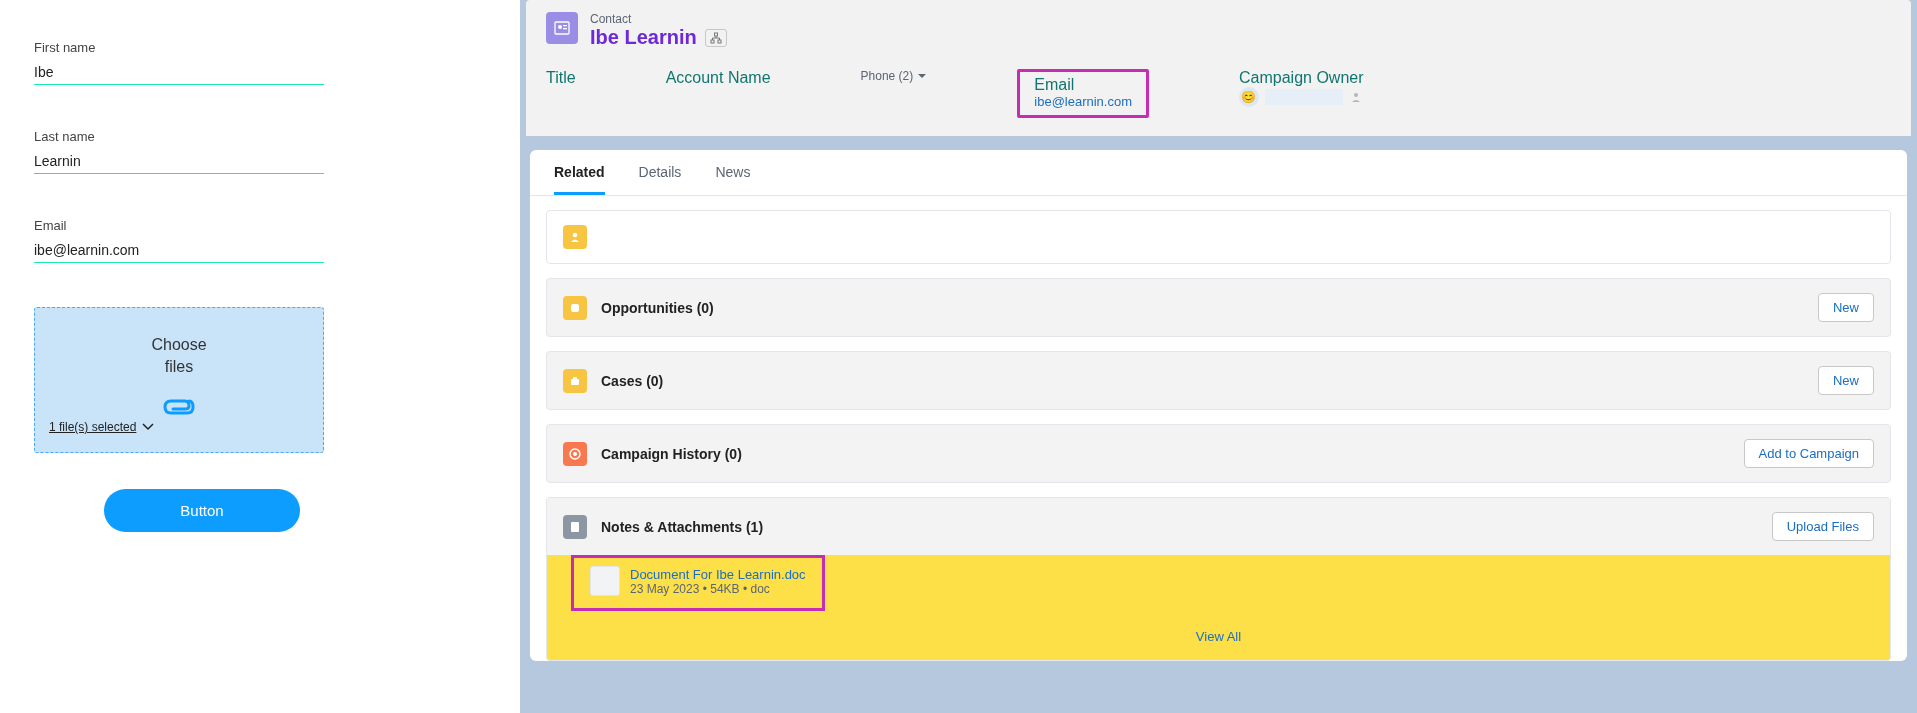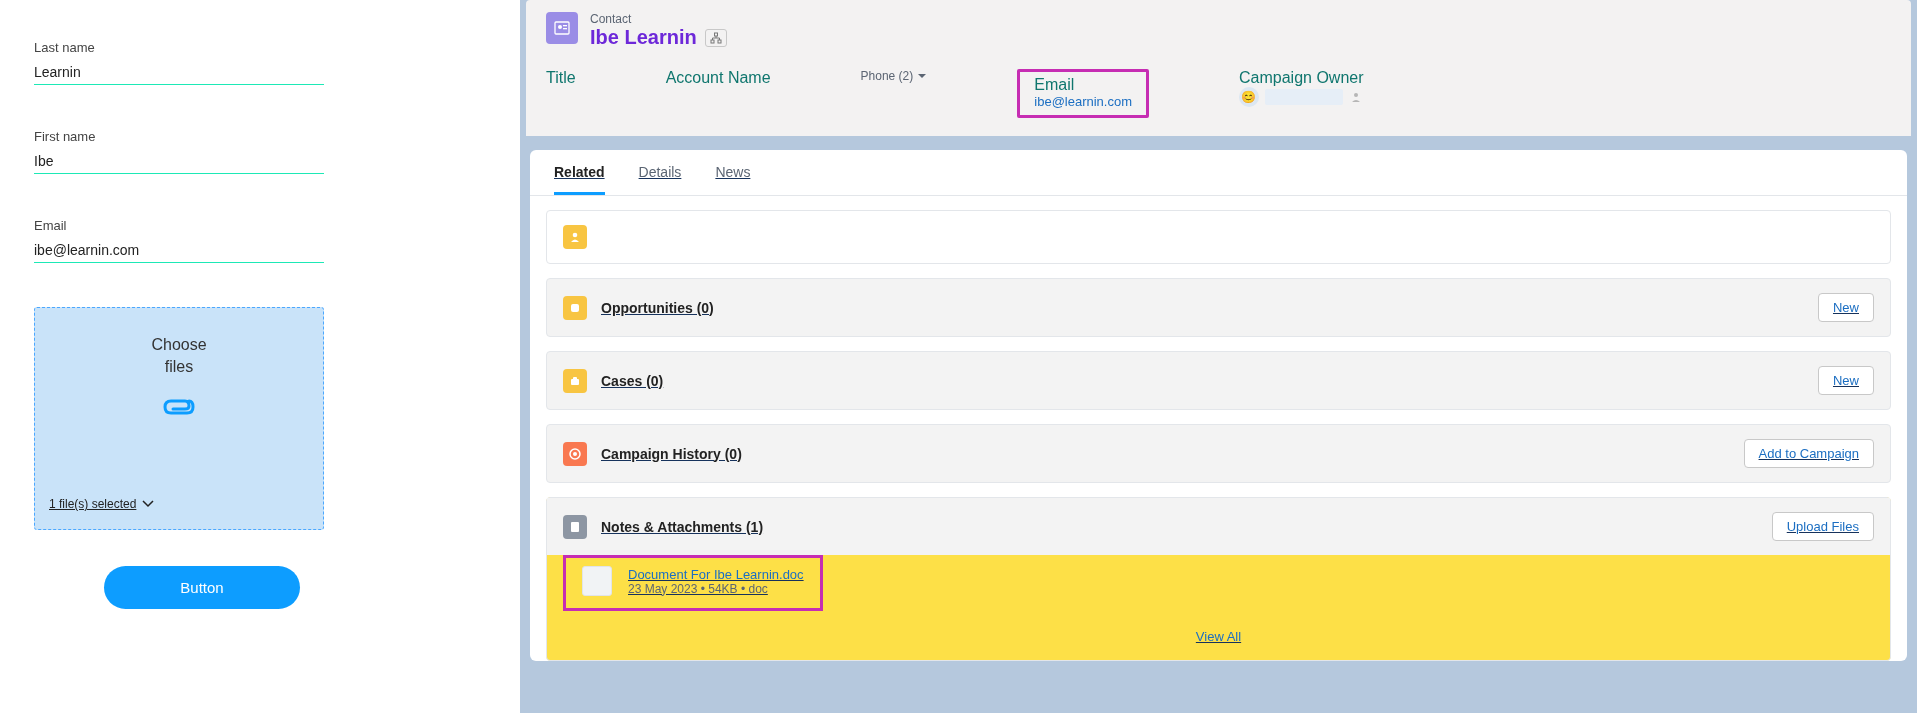--- a/index.html
+++ b/index.html
@@ -32,21 +32,21 @@
     border: none;
     border-bottom: 1px solid #1de9b6;
     padding: 3px 0 4px 0;
     font-size: 14px;
     color: #222;
     outline: none;
     background: transparent;
   }
   .file-drop {
     width: 290px;
-    height: 223px;
+    height: 146px;
     border: 1.5px dashed #4aa7ff;
     background: #c9e3f9;
     border-radius: 3px;
     display: flex;
     flex-direction: column;
     align-items: center;
     padding-top: 26px;
     position: relative;
   }
   .file-drop .choose-label {
@@ -138,21 +138,20 @@
     width:20px; height:20px; border-radius:50%; background:#dce7f2;
     display:flex;align-items:center;justify-content:center;font-size:12px;
   }
   .owner-blur {
     width: 78px; height: 16px; background:#e6eef7; border-radius:2px;
   }
 
   .detail-card {
     background:#fff; border-radius:6px; margin:14px 4px 0 4px;
     padding: 0;
-    text-decoration: underline;
   }
   .tabs {
     display:flex; gap:34px; padding: 14px 24px 0 24px;
     border-bottom:1px solid #e3e6ea;
   }
   .tab {
     padding-bottom:12px; font-size:14px; color:#5b6573; cursor:pointer;
   }
   .tab.active {
     color:#222; font-weight:700; border-bottom:3px solid #0d9dff;
@@ -172,50 +171,50 @@
     width:24px; height:24px; border-radius:4px;
     display:flex;align-items:center;justify-content:center;
   }
   .sec-title { font-size:14px; font-weight:700; color:#222; flex:1; }
   .sec-btn {
     border:1px solid #c8c8c8; background:#fff; color:#1b6ec2;
     border-radius:4px; padding:6px 14px; font-size:13px; cursor:pointer;
   }
 
   .attachment-row {
-    display:flex; align-items:center; gap:16px;
+    display:flex; align-items:center; gap:10px;
     padding: 8px 16px 12px 16px;
     width: fit-content;
     border:3px solid #c62db3;
-    margin-left: 16px;
+    margin-left: 24px;
     margin-bottom: 6px;
   }
   .file-thumb {
     width:30px; height:30px; background:#f1f3f5; border:1px solid #e1e4e8;
     border-radius:3px;
   }
   .file-meta .file-link { color:#1b6ec2; font-size:13px; }
   .file-meta .file-sub { font-size:12px; color:#5b6573; }
 
   .view-all {
     text-align:center; padding:12px 0 16px 0;
   }
   .view-all a { color:#1b6ec2; font-size:13px; text-decoration:none; cursor:pointer; }
 </style>
 </head>
 <body>
 
 <div class="left-panel">
   <div class="form-field">
+    <label>First name</label>
+    <input type="text" value="Ibe" style="">
+  </div>
+  <div class="form-field">
     <label>Last name</label>
     <input type="text" value="Learnin" style="">
-  </div>
-  <div class="form-field">
-    <label>First name</label>
-    <input type="text" value="Ibe" style="">
   </div>
   <div class="form-field">
     <label>Email</label>
     <input type="text" value="ibe@learnin.com" style="">
   </div>
 
   <div class="file-drop">
     <div class="choose-label" style="white-space:pre-line;">Choose
 files</div>
     <div class="clip-icon">

